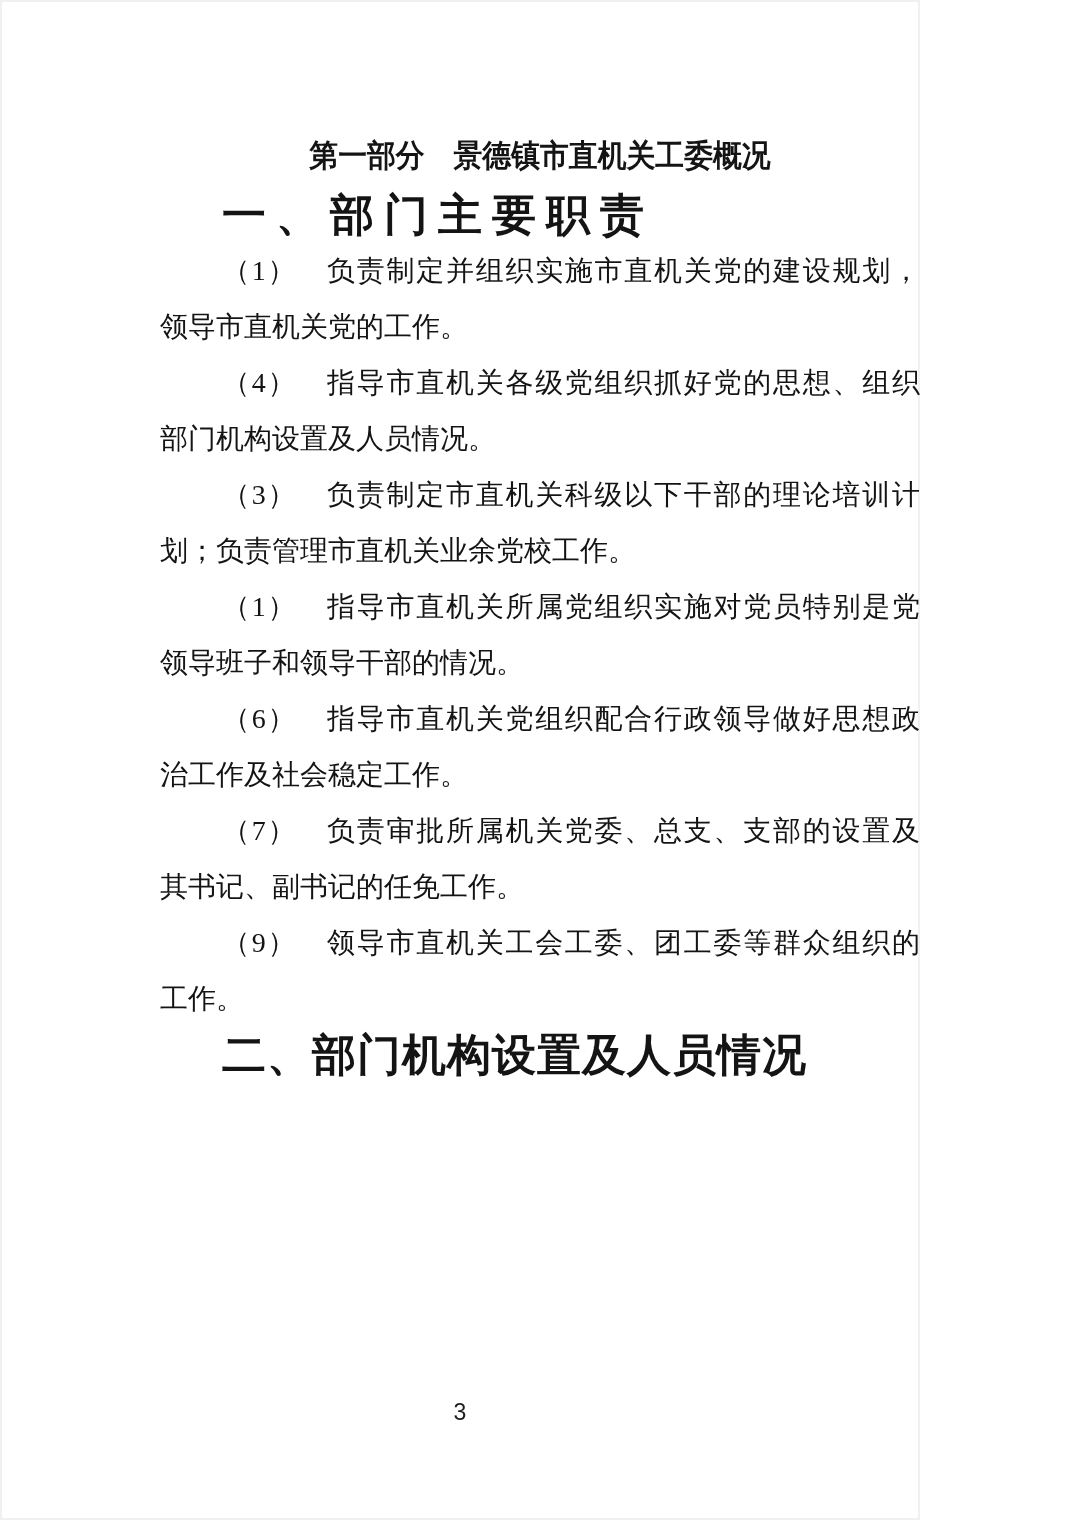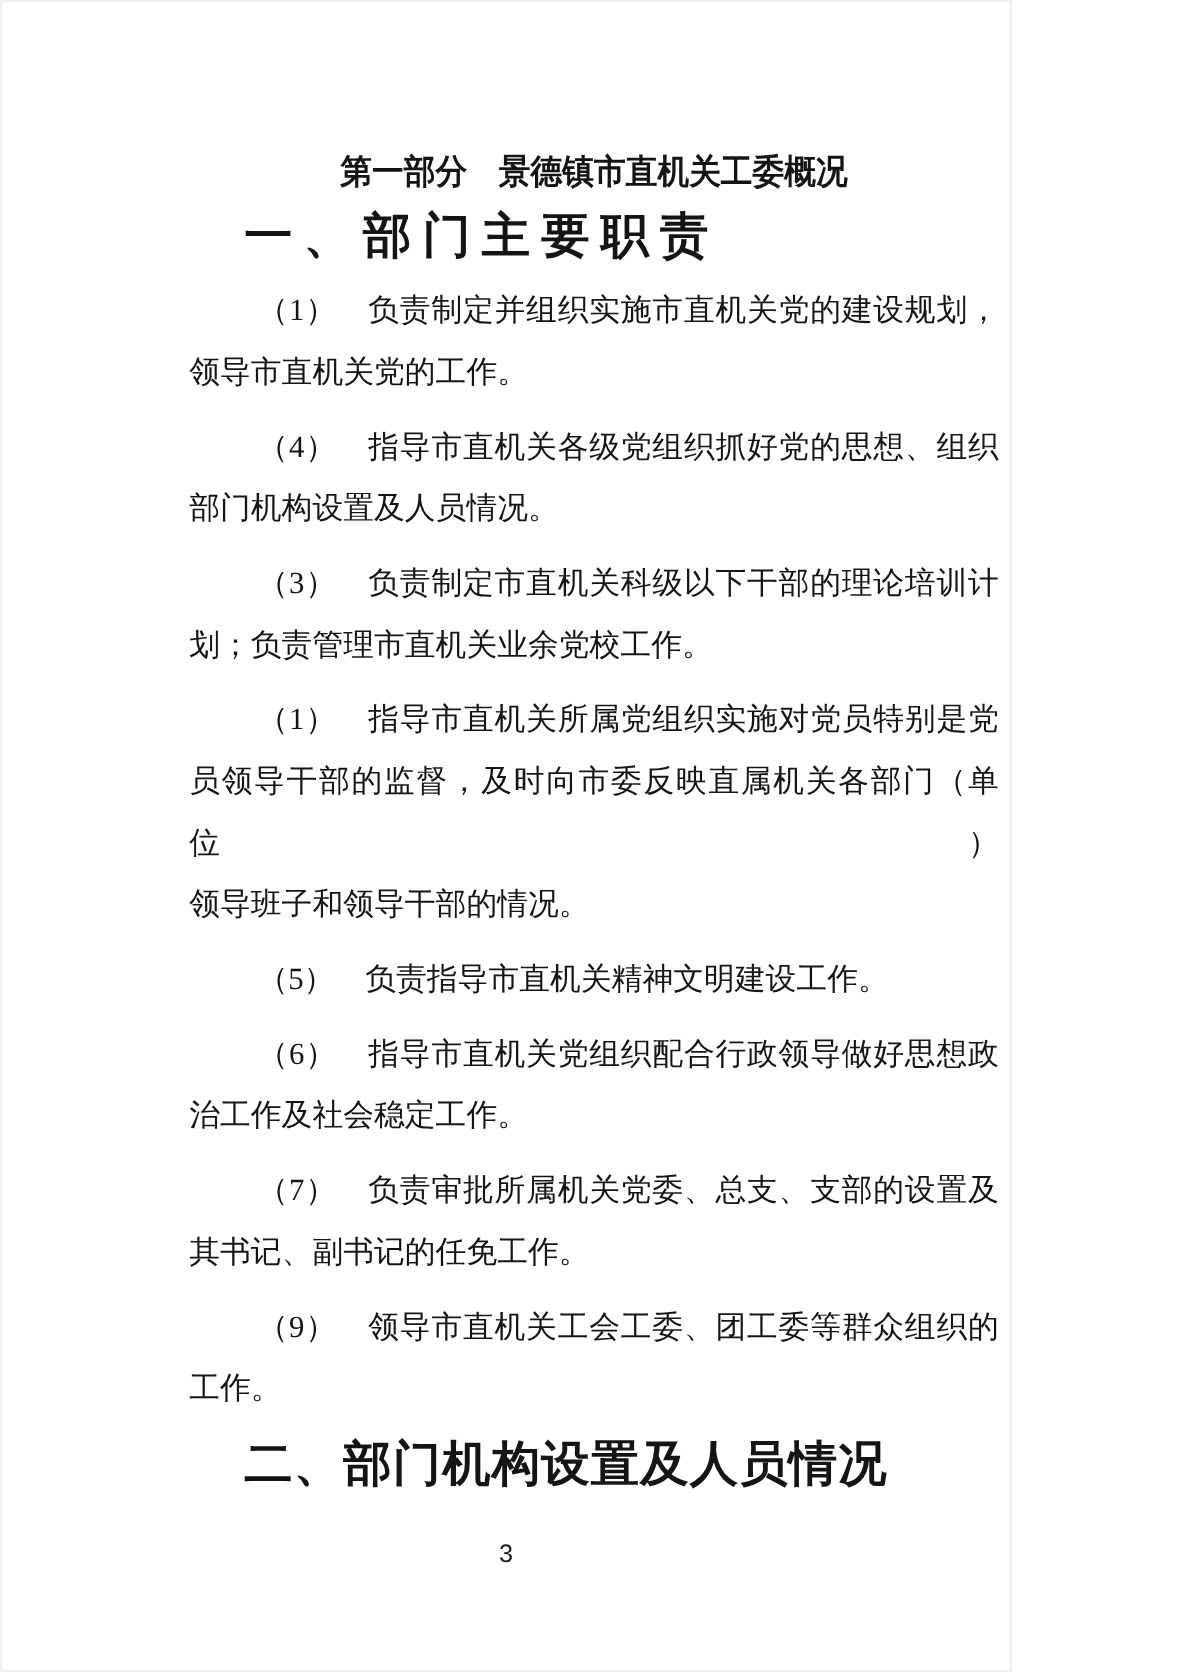--- a/index.html
+++ b/index.html
@@ -38,21 +38,21 @@
   .heading {
     line-height: 56px;
     font-weight: bold;
     font-size: 44px;
     text-indent: 62px;
     white-space: nowrap;
     font-family: "Liberation Sans", "DejaVu Sans", sans-serif;
   }
   .heading-one  { letter-spacing: 10px; }
   .heading-two  { letter-spacing: 1px; }
-  .para { margin: 12px; padding: 0; }
+  .para { margin: 0; padding: 0; }
   .ln {
     line-height: 56px;
     font-size: 28px;
     text-align: justify;
     text-align-last: left;
   }
   .ln.first { text-indent: 62px; }
   .ln.full {
     text-align-last: justify;
     text-justify: inter-character;
@@ -89,27 +89,23 @@
       <div class="ln">部门机构设置及人员情况。</div>
     </div>
 
     <div class="para">
       <div class="ln first full">（3）　负责制定市直机关科级以下干部的理论培训计</div>
       <div class="ln">划；负责管理市直机关业余党校工作。</div>
     </div>
 
     <div class="para">
       <div class="ln first full">（1）　指导市直机关所属党组织实施对党员特别是党</div>
-      <div class="ln full">员领导干部的监督，及时向市委反映直属机关各部门（单位）</div>
       <div class="ln">领导班子和领导干部的情况。</div>
     </div>
 
-    <div class="para">
-      <div class="ln first">（5）　负责指导市直机关精神文明建设工作。</div>
-    </div>
 
     <div class="para">
       <div class="ln first full">（6）　指导市直机关党组织配合行政领导做好思想政</div>
       <div class="ln">治工作及社会稳定工作。</div>
     </div>
 
     <div class="para">
       <div class="ln first full">（7）　负责审批所属机关党委、总支、支部的设置及</div>
       <div class="ln">其书记、副书记的任免工作。</div>
     </div>

